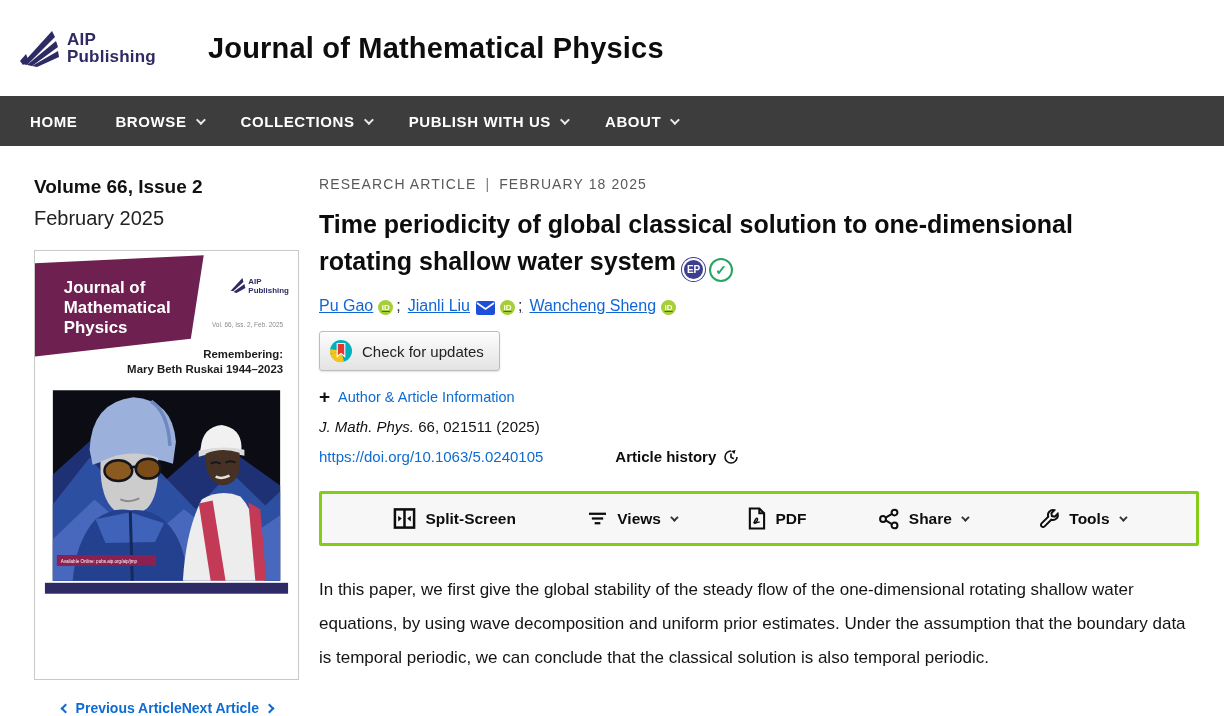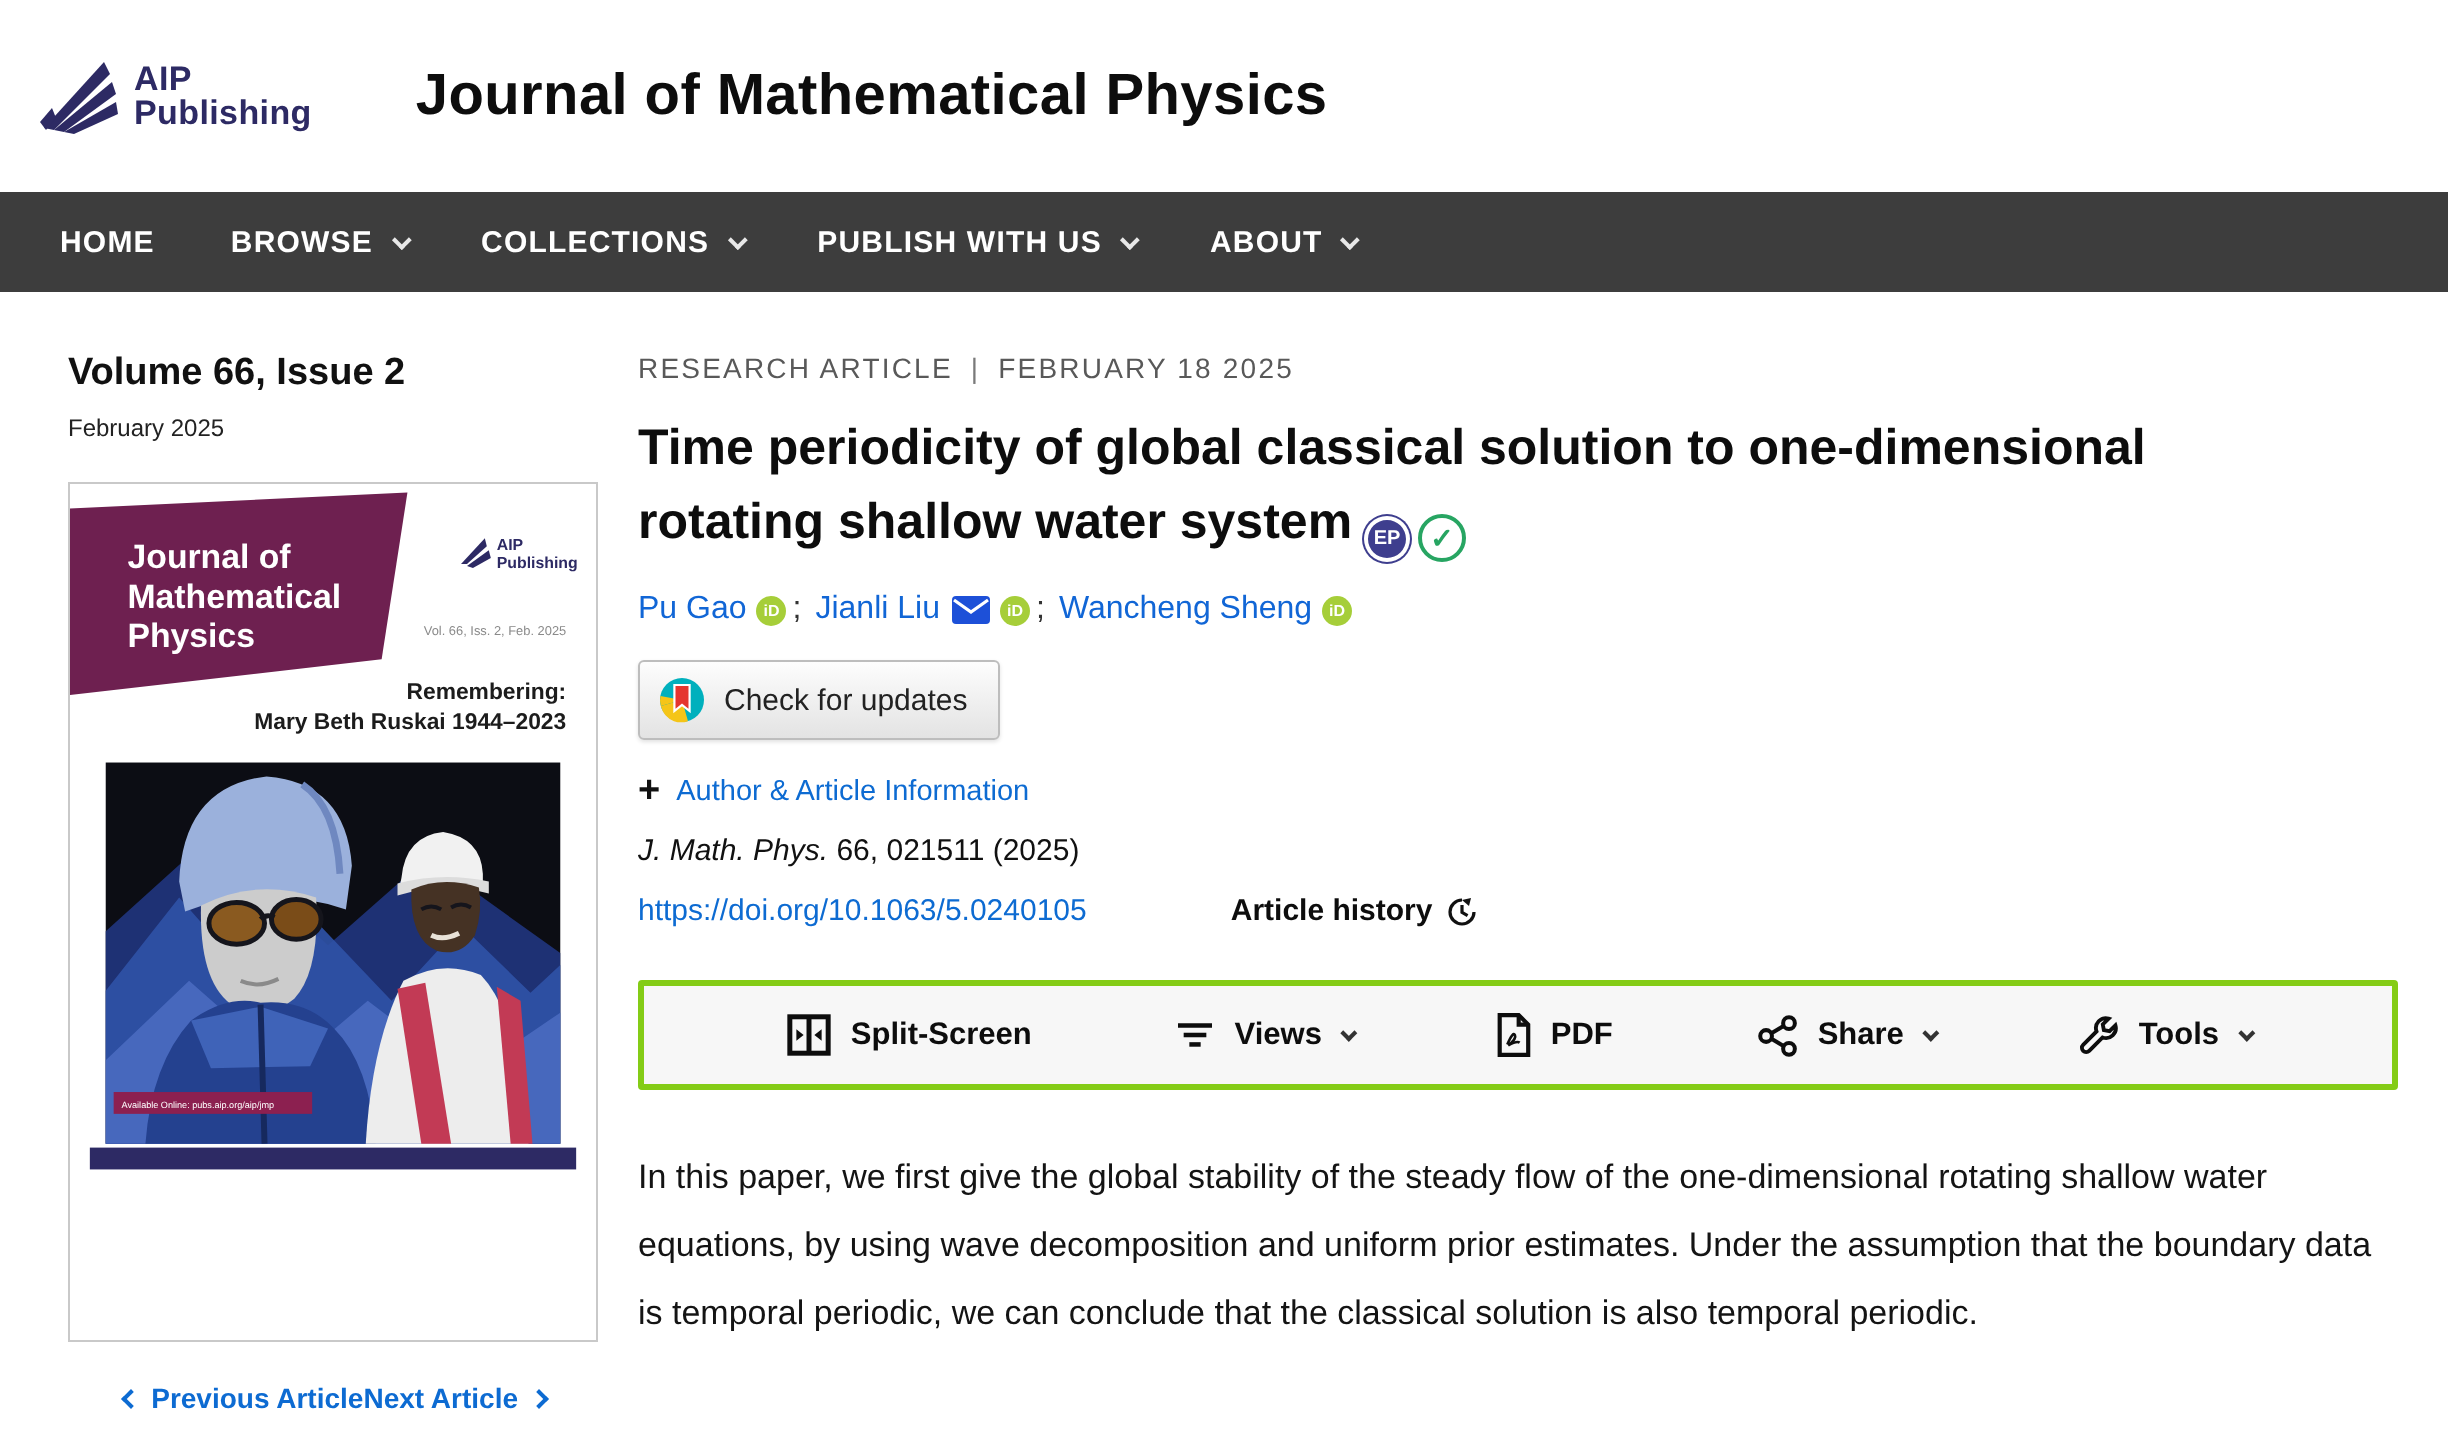--- a/index.html
+++ b/index.html
@@ -21,40 +21,40 @@
     border-bottom:2px solid currentColor; transform:rotate(45deg) translateY(-2px); }
   .nav-item .chev { border-color:#e8e8e8; }
 
   
   .content { display:flex; padding:30px 0 0 12px; }
   .sidebar { width:265px; flex:0 0 265px;padding-left:22px; }
   .main-col { margin-left:42px; width:880px; }
 
   
   .issue-title { font-size:19px; font-weight:bold; color:#111; cursor:pointer; }
-  .issue-date { font-size:12px; color:#222; margin-top:9px; }
+  .issue-date { font-size:20px; color:#222; margin-top:9px; }
   .cover-wrap { margin-top:20px; width:265px; height:430px; border:1px solid #c9c9c9; cursor:pointer; background:#fff; }
   .pager { display:flex; justify-content:flex-end; align-items:center; margin-top:20px; padding-right:4px; }
   .pager-link { display:flex; align-items:center; gap:7px; color:#0d6bd2; font-size:14px; font-weight:bold; cursor:pointer; }
   .chev-left  { display:inline-block; width:7px; height:7px; border-left:2px solid #0d6bd2; border-bottom:2px solid #0d6bd2; transform:rotate(45deg); }
   .chev-right { display:inline-block; width:7px; height:7px; border-right:2px solid #0d6bd2; border-top:2px solid #0d6bd2; transform:rotate(45deg); }
   .contents-heading { margin-top:26px; font-size:20px; font-weight:bold; color:#0d0d0d; }
 
   
   .eyebrow { font-size:14px; color:#595959; letter-spacing:1.1px; }
   .eyebrow .sep { margin:0 9px; color:#7a7a7a; }
   .article-title { margin-top:14px; font-size:25px; line-height:37px; font-weight:bold; color:#0d0d0d; max-width:762px; }
   .title-badges { white-space:nowrap; margin-left:6px; }
   .ep-badge { display:inline-block; width:23px; height:23px; border-radius:50%; background:#3e3e8e;
     color:#fff; font-size:10px; font-weight:bold; text-align:center; line-height:23px; vertical-align:-3px;
     box-shadow:inset 0 0 0 2px #fff, 0 0 0 1px #3e3e8e; cursor:pointer; }
   .ok-badge { display:inline-block; width:24px; height:24px; border-radius:50%; border:2px solid #27a562;
     color:#27a562; text-align:center; font-size:14px; font-weight:bold; line-height:21px; vertical-align:-5px; margin-left:4px; }
 
-  .authors { margin-top:15px; font-size:16px; color:#1166d6; display:flex; align-items:center; flex-wrap:wrap; }
+  .authors { margin-top:15px; font-size:16px; color:#1166d6; display:flex; align-items:flex-end; flex-wrap:wrap;text-decoration:underline; }
   .author-name { color:#1166d6; cursor:pointer; }
   .author-sep { color:#333; margin:0 7px 0 3px; }
   .orcid { display:inline-block; width:15px; height:15px; border-radius:50%; background:#a6ce39; color:#fff;
     font-size:8px; font-weight:bold; text-align:center; line-height:15px; margin-left:5px; vertical-align:-2px; cursor:pointer; }
   .mail-icon { margin-left:6px; cursor:pointer; vertical-align:-2px; }
 
   .check-btn { margin-top:16px; display:inline-flex; align-items:center; gap:9px; padding:7px 15px 7px 9px;
     background:linear-gradient(#fdfdfd,#e3e3e3); border:1px solid #bdbdbd; border-radius:3px;
     font-size:15px; color:#222; cursor:pointer; box-shadow:0 1px 2px rgba(0,0,0,.12); }
 

